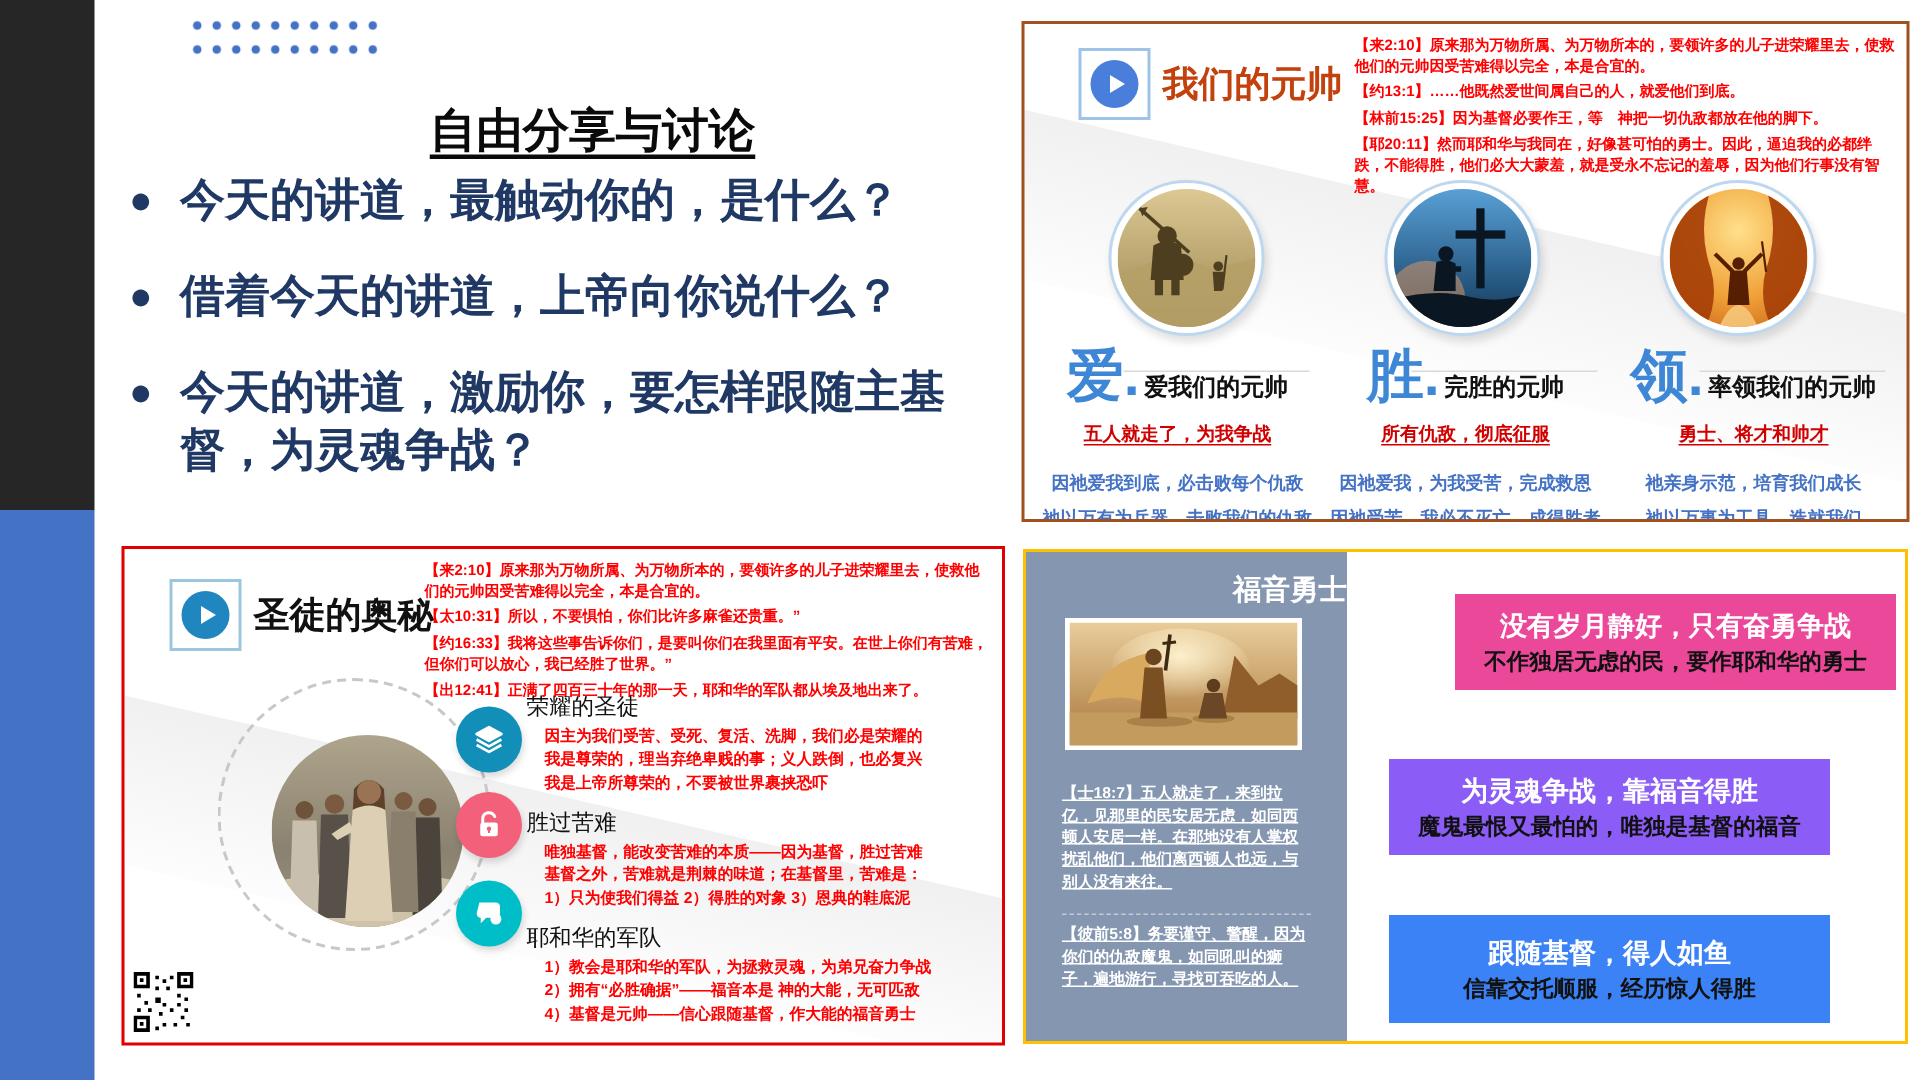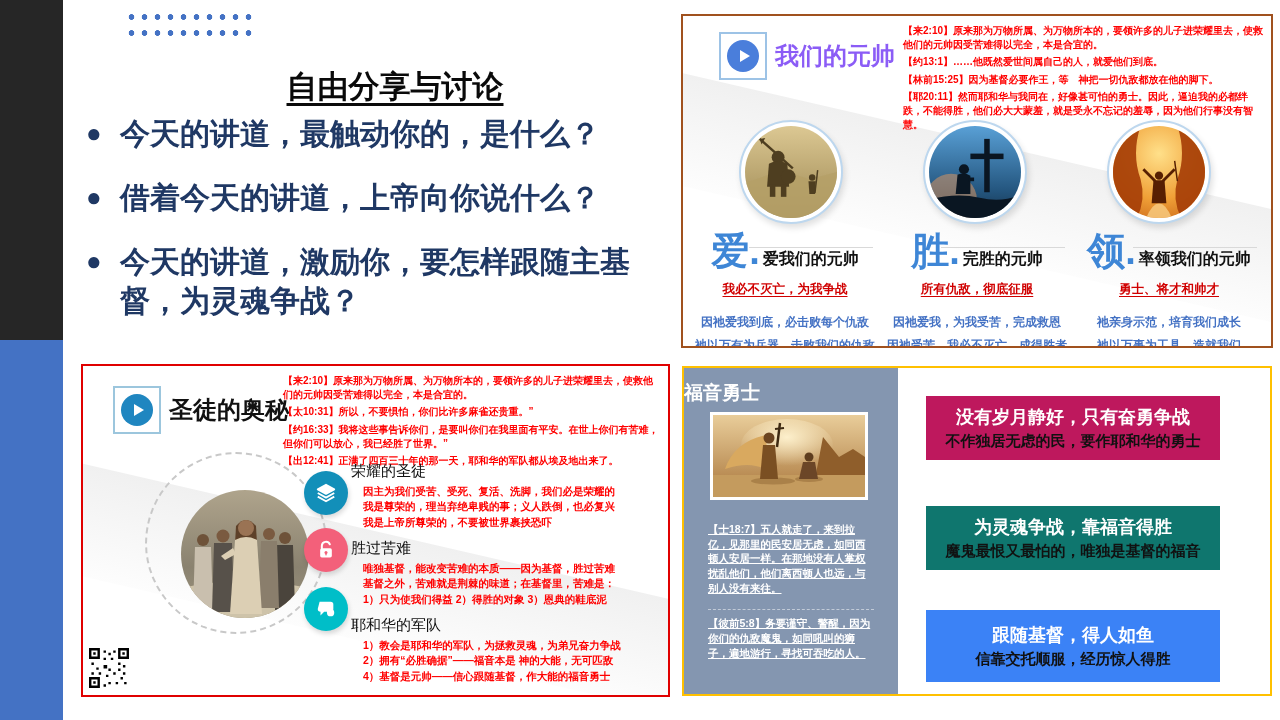--- a/index.html
+++ b/index.html
@@ -31,21 +31,21 @@
 
   
   .play-box{position:absolute;width:44px;height:44px;border:2px solid #9DC3E6;background:#fff;
             display:flex;align-items:center;justify-content:center;}
   .play-circle{width:32px;height:32px;border-radius:50%;background:#4A7EDB;display:flex;align-items:center;justify-content:center;}
   .play-circle.teal{background:#1F86C0;}
   .play-tri{width:0;height:0;border-left:10px solid #fff;border-top:6px solid transparent;border-bottom:6px solid transparent;margin-left:3px;}
 
   
   #slide-cmd{left:681px;top:14px;width:588px;height:330px;border:2px solid #A0511E;}
-  #cmd-title{left:92px;top:24px;font-size:24px;font-weight:bold;color:#8b5cf6;}
+  #cmd-title{left:92px;top:24px;font-size:24px;font-weight:bold;color:#c2410c;}
   #cmd-scripts{left:220px;top:5px;width:362px;color:#FF0000;font-size:10px;font-weight:bold;line-height:1.42;}
   #cmd-scripts p{margin:3px 0;}
   .ring{position:absolute;width:92px;height:92px;border-radius:50%;border:2px solid #BDD7EE;background:#fff;
         padding:4px;box-shadow:2px 4px 6px rgba(0,0,0,.12);}
   .img-circle{width:92px;height:92px;border-radius:50%;overflow:hidden;display:block;}
   .img-circle svg{display:block;width:100%;height:100%;}
   #cmd-cols{left:10px;top:216px;width:568px;display:grid;grid-template-columns:1fr 1fr 1fr;column-gap:8px;}
   .col{position:relative;text-align:center;}
   .col-rule{position:absolute;top:15px;left:56px;right:4px;height:1px;background:#D9D9D9;}
   .col-head{display:flex;align-items:baseline;justify-content:center;}
@@ -69,29 +69,29 @@
   #sec-icon-2{top:221px;background:#00BEC8;}
   #saints-sections{left:268px;top:96px;width:308px;}
   .sec{margin-bottom:9px;}
   .sec-head{font-size:15px;font-weight:normal;color:#111;margin-bottom:3px;}
   .sec-body{font-size:10.5px;font-weight:bold;color:#FF0000;line-height:1.46;padding-left:12px;}
   #qr{left:6px;top:282px;width:40px;height:40px;}
 
   
   #slide-war{left:682px;top:366px;width:586px;height:326px;border:2px solid #FFC000;}
   #war-panel{left:0;top:0;width:214px;height:326px;background:#8496B0;}
-  #war-title{left:0;top:12px;width:214px;text-align:left;font-size:19px;font-weight:bold;color:#fff;}
+  #war-title{left:0;top:12px;width:214px;text-align:right;font-size:19px;font-weight:bold;color:#fff;}
   #war-img{left:26px;top:44px;width:158px;height:88px;background:#fff;padding:3px;box-sizing:border-box;}
   #war-img svg{display:block;width:100%;height:100%;}
   #war-scripts{left:10px;top:140px;width:194px;color:#fff;font-size:10.5px;font-weight:bold;line-height:1.4;}
   #war-scripts p{margin:14px;text-decoration:underline;}
   #war-scripts p + p{border-top:1px dashed rgba(255,255,255,.5);margin-top:6px;padding-top:6px;}
   .war-box{position:absolute;left:242px;width:294px;display:flex;flex-direction:column;align-items:center;justify-content:center;gap:3px;}
-  #war-box-0{top:28px;height:64px;background:#be185d;}
-  #war-box-1{top:138px;height:64px;background:#0f766e;}
+  #war-box-0{top:28px;height:64px;background:#ec4899;margin-left:44px;}
+  #war-box-1{top:138px;height:64px;background:#8b5cf6;}
   #war-box-2{top:242px;height:72px;background:#3b82f6;}
   .war-l1{font-size:18px;font-weight:bold;color:#fff;}
   .war-l2{font-size:15px;font-weight:bold;color:#111;}
 </style>
 </head>
 <body>
 
 <div class="abs" id="bar-black"></div>
 <div class="abs" id="bar-blue"></div>
 
@@ -203,21 +203,21 @@
     </span>
   </div>
 
   <div class="abs" id="cmd-cols">
     <div class="col">
       <span class="col-rule"></span>
       <div class="col-head">
         <span class="col-big">爱.</span>
         <span class="col-name">爱我们的元帅</span>
       </div>
-      <div class="col-sub">我必不灭亡，为我争战</div>
+      <div class="col-sub">五人就走了，为我争战</div>
       <div class="col-lines">
         <div>因祂爱我到底，必击败每个仇敌</div>
         <div>祂以万有为兵器，击败我们的仇敌</div>
       </div>
     </div>
     <div class="col">
       <span class="col-rule"></span>
       <div class="col-head">
         <span class="col-big">胜.</span>
         <span class="col-name">完胜的元帅</span>

